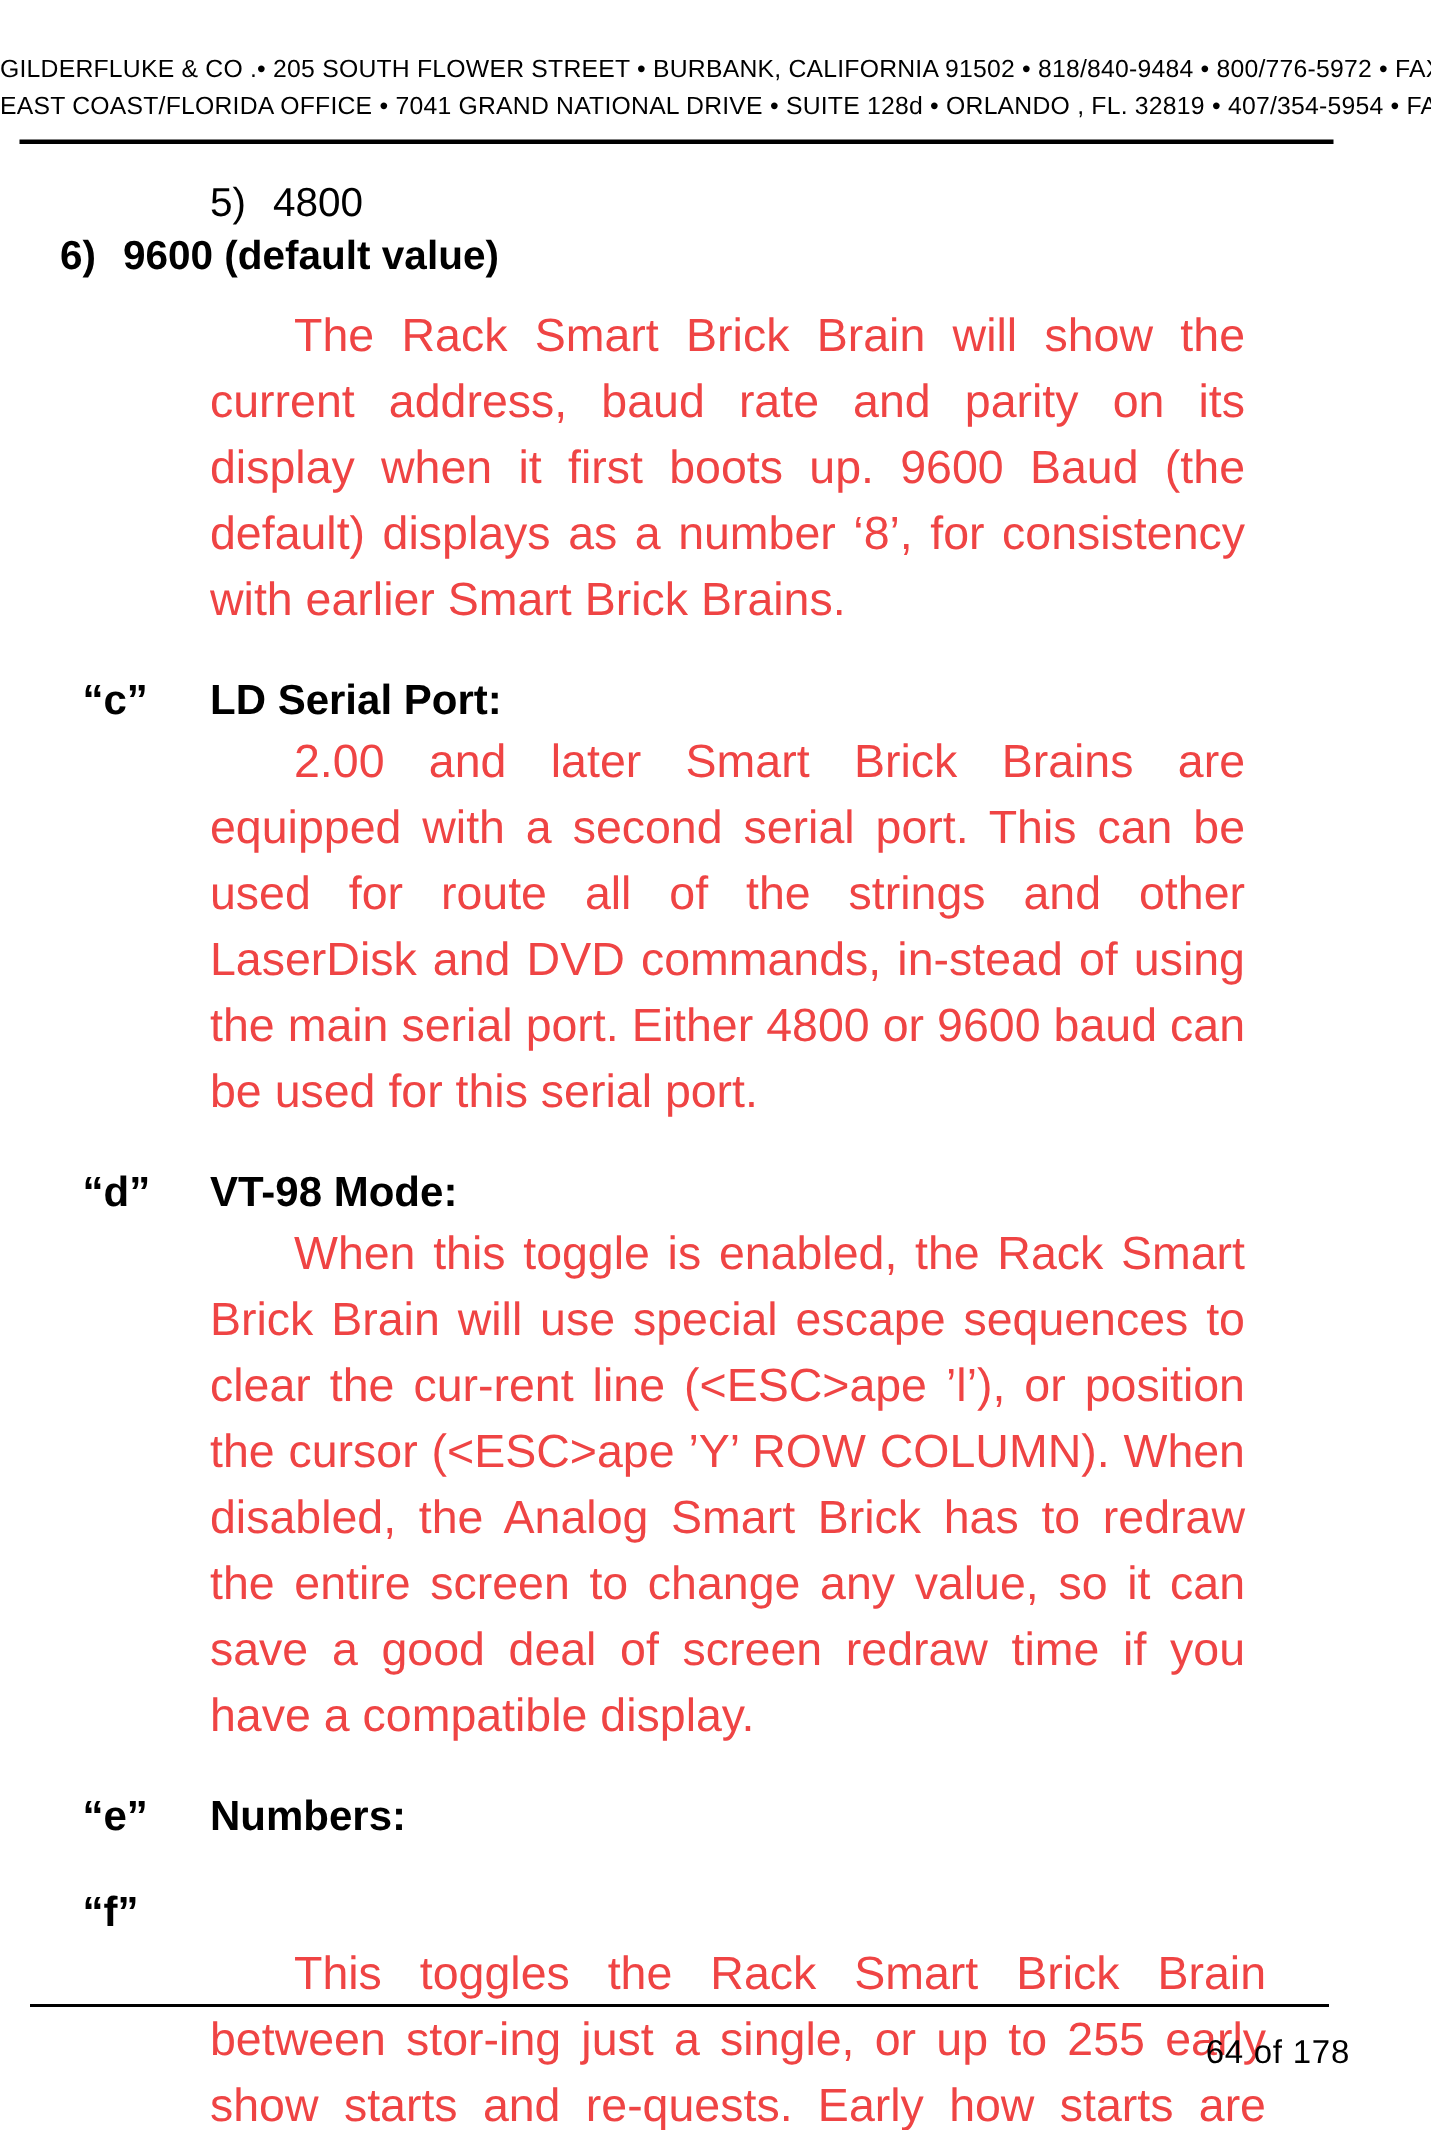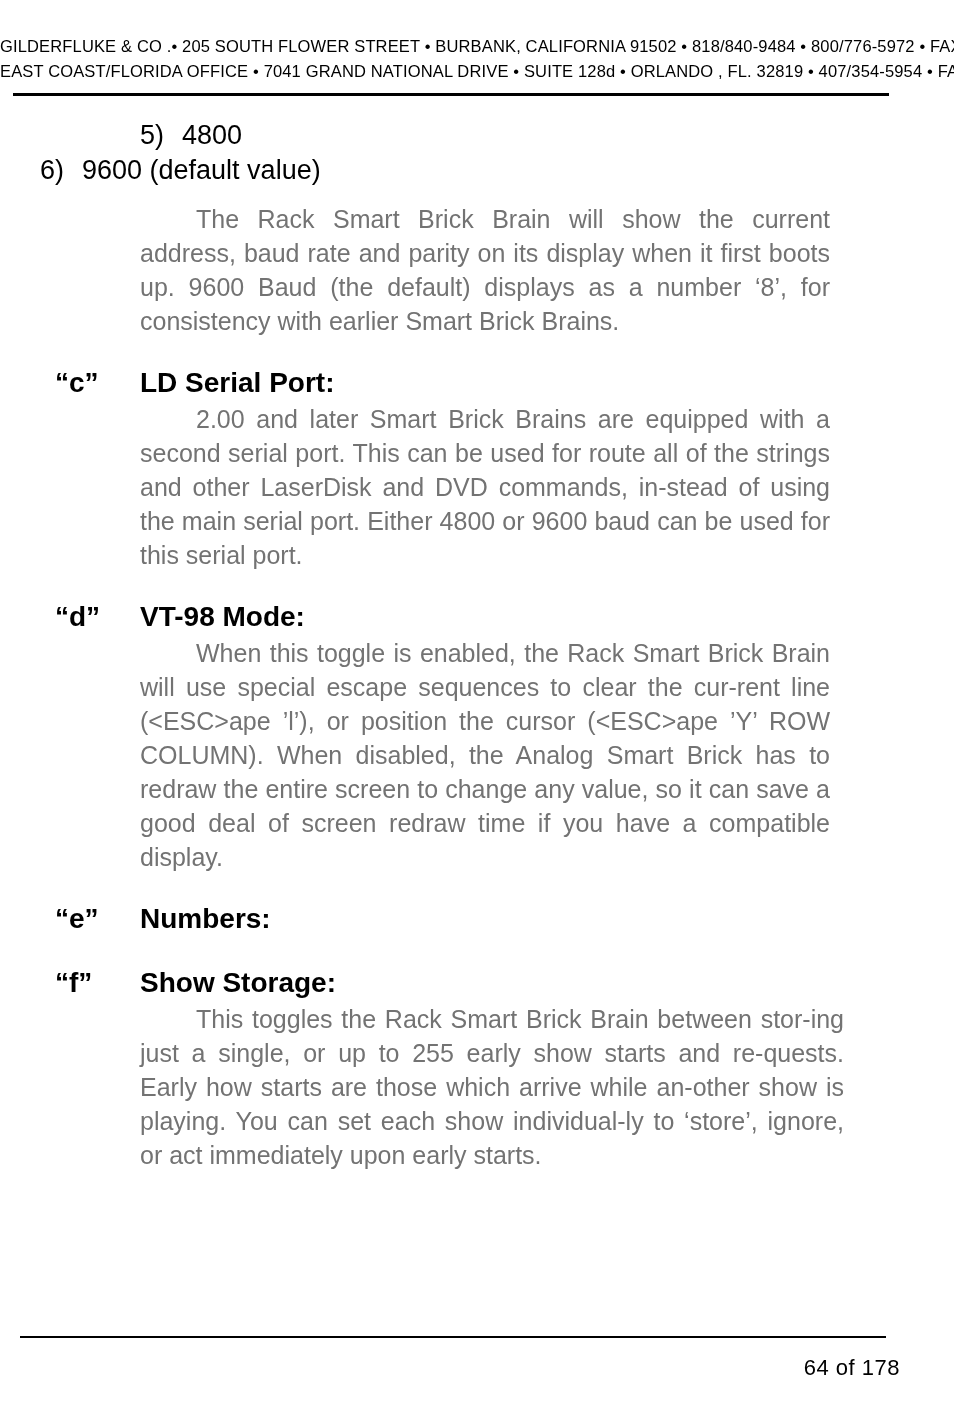--- a/index.html
+++ b/index.html
@@ -59,35 +59,35 @@
     line-height: 35px;
     color: #000000;
     padding-left: 140px;
     white-space: nowrap;
   }
   .baud-item .num {
     display: inline-block;
     width: 42px;
   }
   .baud-item.is-default {
-    font-weight: normal;
+    font-weight: bold;
     padding-left: 40px;
   }
 
   
   .para {
-    font-size: 25px;
-    line-height: 34px;
+    font-size: 31px;
+    line-height: 44px;
     text-align: justify;
     text-justify: inter-word;
     margin: 0;
     padding-left: 140px;
     padding-right: 124px;
     text-indent: 56px;
-    color: #737373;
+    color: #ef4444;
     -webkit-hyphens: none;
     hyphens: none;
   }
   .para.tight { padding-right: 110px; }
 
   
   .section-head {
     display: flex;
     align-items: baseline;
     font-weight: bold;
@@ -180,21 +180,20 @@
   <div class="sp-sec-top"></div>
   <div class="section-head">
     <span class="letter">“e”</span>
     <span class="title">Numbers:</span>
   </div>
   <div class="sp-head-gap"></div>
 
   <div class="sp-sec-top"></div>
   <div class="section-head">
     <span class="letter">“f”</span>
-    <span class="title">Show Storage:</span>
   </div>
   <div class="sp-head-gap"></div>
   <p class="para tight">This toggles the Rack Smart Brick Brain between stor-ing just a single, or up to 255 early show starts and re-quests. Early how starts are those which arrive while an-other show is playing. You can set each show individual-ly to ‘store’, ignore, or act immediately upon early starts.</p>
 
 </div>
 
 <div class="page-footer">
   <div class="footer-rule"></div>
   <div class="footer-text">64 of 178</div>
 </div>

